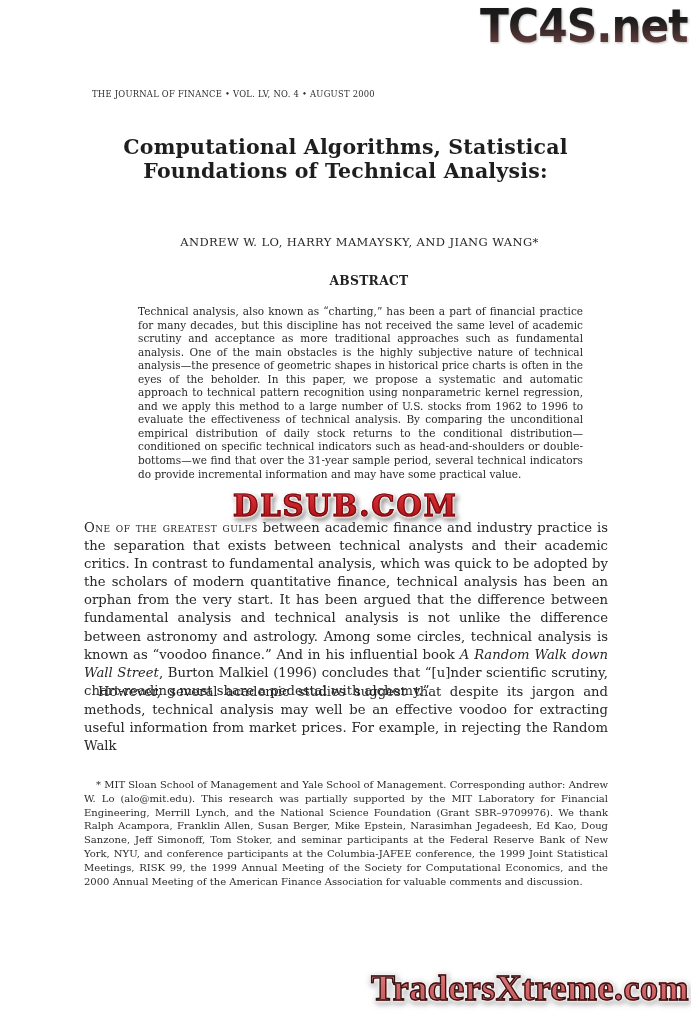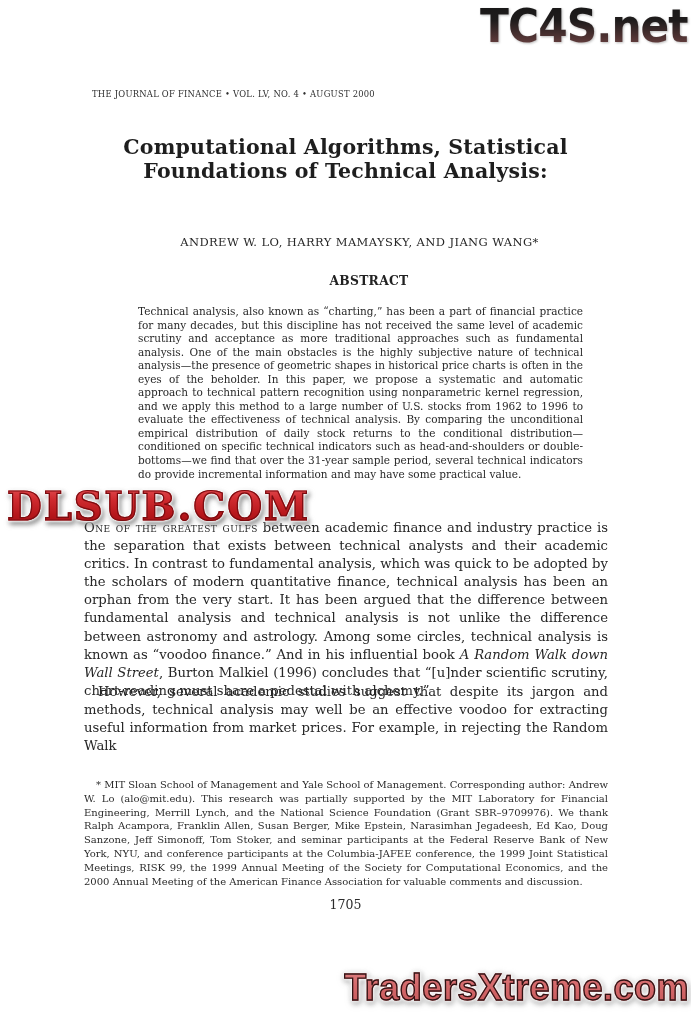--- a/index.html
+++ b/index.html
@@ -99,26 +99,26 @@
     margin: 8px;
     font-size: 10.5px;
     line-height: 13.55px;
     text-align: justify;
     color: #282828;
   }
 
   
   .wm-mid {
     position: absolute;
-    left: 7px; right: 0;
+    left: 0; right: 0;
     top: 483px;
-    text-align: left;
+    text-align: center;
     font-family: "DejaVu Serif", serif;
     font-weight: bold;
-    font-size: 40px;
+    font-size: 29px;
     line-height: 46px;
     letter-spacing: 2px;
     color: #bf1a1e;
     -webkit-text-stroke: 1.2px #7a0c10;
     filter: drop-shadow(0 0 1.5px #ffffff) drop-shadow(0 0 1px #ffffff) drop-shadow(2px 3px 2px rgba(110,110,110,0.75));
     z-index: 5;
     pointer-events: none;
   }
   @supports ((-webkit-background-clip: text) or (background-clip: text)) {
     .wm-mid {
@@ -168,21 +168,21 @@
     text-align: center;
     font-size: 12.5px;
     color: #2a2a2a;
   }
 
   
   .wm-bottom {
     position: absolute;
     right: 2px;
     top: 963px;
-    font-family: Liberation Sans, sans-serif;
+    font-family: Liberation Serif, serif;
     font-weight: bold;
     font-size: 36px;
     line-height: 50px;
     letter-spacing: 0.5px;
     color: #d06668;
     -webkit-text-stroke: 1.3px #301314;
     filter: drop-shadow(0 0 2px #ffffff) drop-shadow(0 0 1.5px #f2f2f2) drop-shadow(1px 2px 2px rgba(150,150,150,0.8));
     z-index: 6;
     text-align: right;
   }
@@ -217,17 +217,16 @@
   <p class="abstract">Technical analysis, also known as “charting,” has been a part of financial practice for many decades, but this discipline has not received the same level of academic scrutiny and acceptance as more traditional approaches such as fundamental analysis. One of the main obstacles is the highly subjective nature of technical analysis—the presence of geometric shapes in historical price charts is often in the eyes of the beholder. In this paper, we propose a systematic and automatic approach to technical pattern recognition using nonparametric kernel regression, and we apply this method to a large number of U.S. stocks from 1962 to 1996 to evaluate the effectiveness of technical analysis. By comparing the unconditional empirical distribution of daily stock returns to the conditional distribution—conditioned on specific technical indicators such as head-and-shoulders or double-bottoms—we find that over the 31-year sample period, several technical indicators do provide incremental information and may have some practical value.</p>
 
   <div class="wm-mid">DLSUB.COM</div>
 
   <p class="body p1"><span class="smallcaps">One of the greatest gulfs</span><span> between academic finance and industry practice is the separation that exists between technical analysts and their academic critics. In contrast to fundamental analysis, which was quick to be adopted by the scholars of modern quantitative finance, technical analysis has been an orphan from the very start. It has been argued that the difference between fundamental analysis and technical analysis is not unlike the difference between astronomy and astrology. Among some circles, technical analysis is known as “voodoo finance.” And in his influential book </span><span class="italic">A Random Walk down Wall Street</span><span>, Burton Malkiel (1996) concludes that “[u]nder scientific scrutiny, chart-reading must share a pedestal with alchemy.”</span></p>
 
   <p class="body p2">However, several academic studies suggest that despite its jargon and methods, technical analysis may well be an effective voodoo for extracting useful information from market prices. For example, in rejecting the Random Walk</p>
 
   <p class="footnote">* MIT Sloan School of Management and Yale School of Management. Corresponding author: Andrew W. Lo (alo@mit.edu). This research was partially supported by the MIT Laboratory for Financial Engineering, Merrill Lynch, and the National Science Foundation (Grant SBR–9709976). We thank Ralph Acampora, Franklin Allen, Susan Berger, Mike Epstein, Narasimhan Jegadeesh, Ed Kao, Doug Sanzone, Jeff Simonoff, Tom Stoker, and seminar participants at the Federal Reserve Bank of New York, NYU, and conference participants at the Columbia-JAFEE conference, the 1999 Joint Statistical Meetings, RISK 99, the 1999 Annual Meeting of the Society for Computational Economics, and the 2000 Annual Meeting of the American Finance Association for valuable comments and discussion.</p>
 
-  <div class="page-num">1705</div>
 
   <div class="wm-bottom">TradersXtreme.com</div>
 
 </div>
 
 </body></html>

